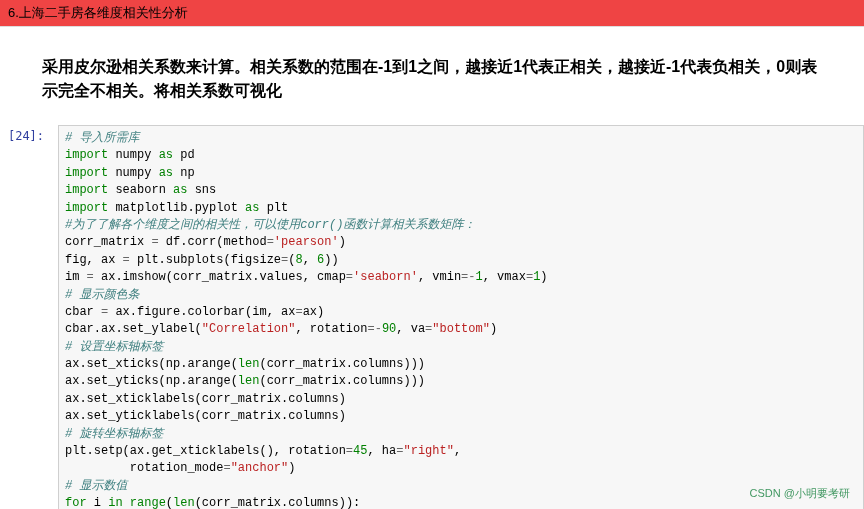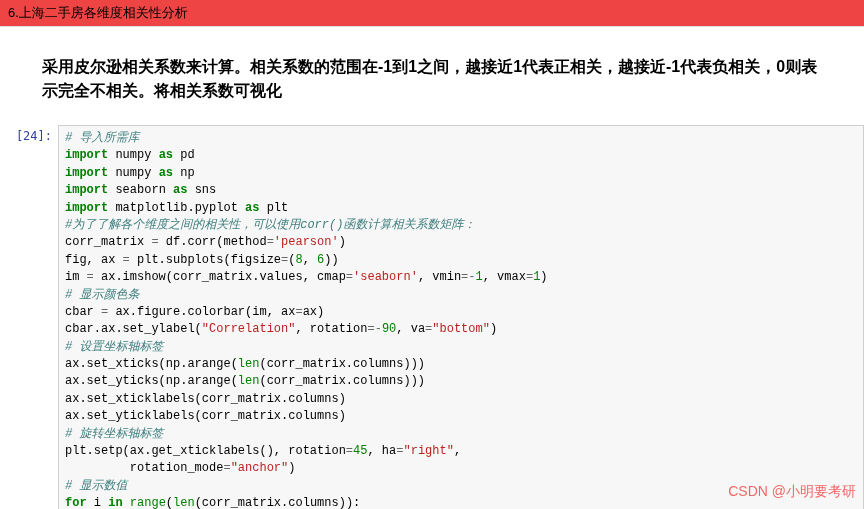--- a/index.html
+++ b/index.html
@@ -26,49 +26,49 @@
     line-height: 1.5;
   }
   .code-container {
     display: flex;
     align-items: flex-start;
   }
   .prompt {
     width: 58px;
     min-width: 58px;
     color: #303f9f;
-    text-align: right;
+    text-align: center;
     font-family: Menlo, Consolas, monospace;
     font-size: 12px;
     padding: 4px 6px 0 0;
   }
   .code-cell {
     flex: 1;
     border: 1px solid #cfcfcf;
     background: #f7f7f7;
     font-family: Consolas, Menlo, "Courier New", monospace;
     font-size: 12px;
     line-height: 1.45;
     padding: 4px 6px;
     white-space: pre;
     overflow: hidden;
   }
   .c-green-i { color: #408080; font-style: italic; }
-  .c-green-b { color: #008000; font-weight: bold; margin-top: 13px; }
+  .c-green-b { color: #008000; font-weight: normal; margin-top: 13px; }
   .c-green { color: #008000; }
   .c-red { color: #ba2121; }
   .c-redq { color: #ba2121; }
   .c-op { color: #666666; }
 
   .watermark {
     position: absolute;
-    right: 8px;
+    right: 14px;
     bottom: 8px;
-    font-size: 14px;
-    color: #ef4444;
+    font-size: 11px;
+    color: #15803d;
     opacity: 0.8;
     pointer-events: none;
   }
 </style>
 </head>
 <body>
 
 <div class="section-header">
   <span>6.上海二手房各维度相关性分析</span>
 </div>

